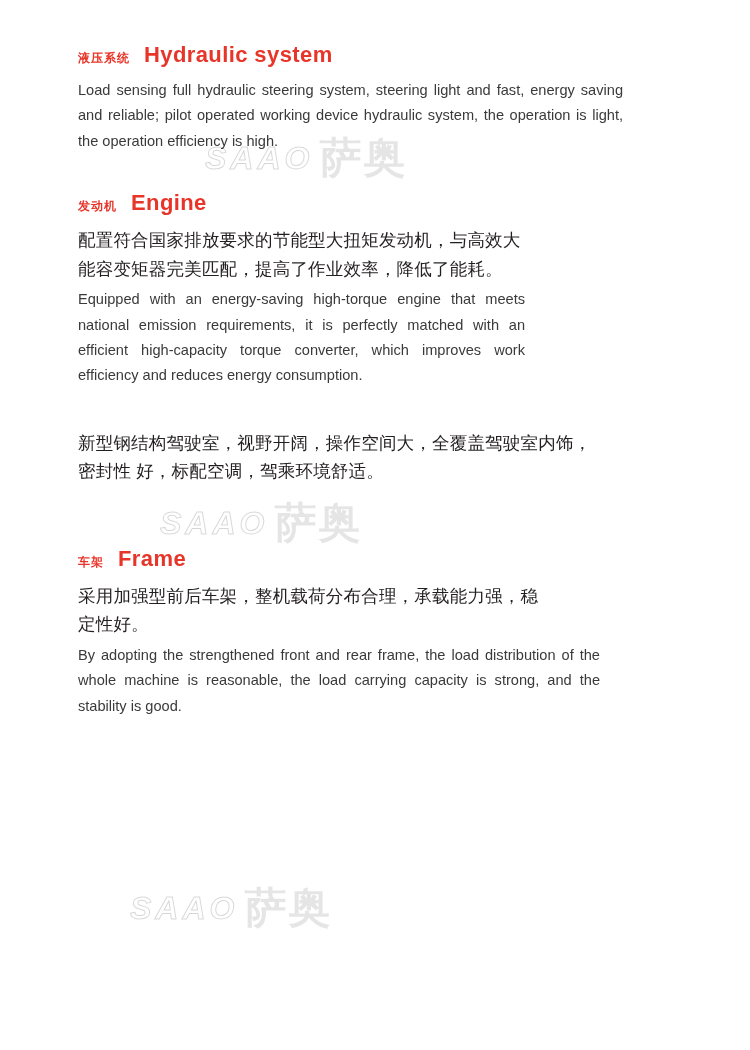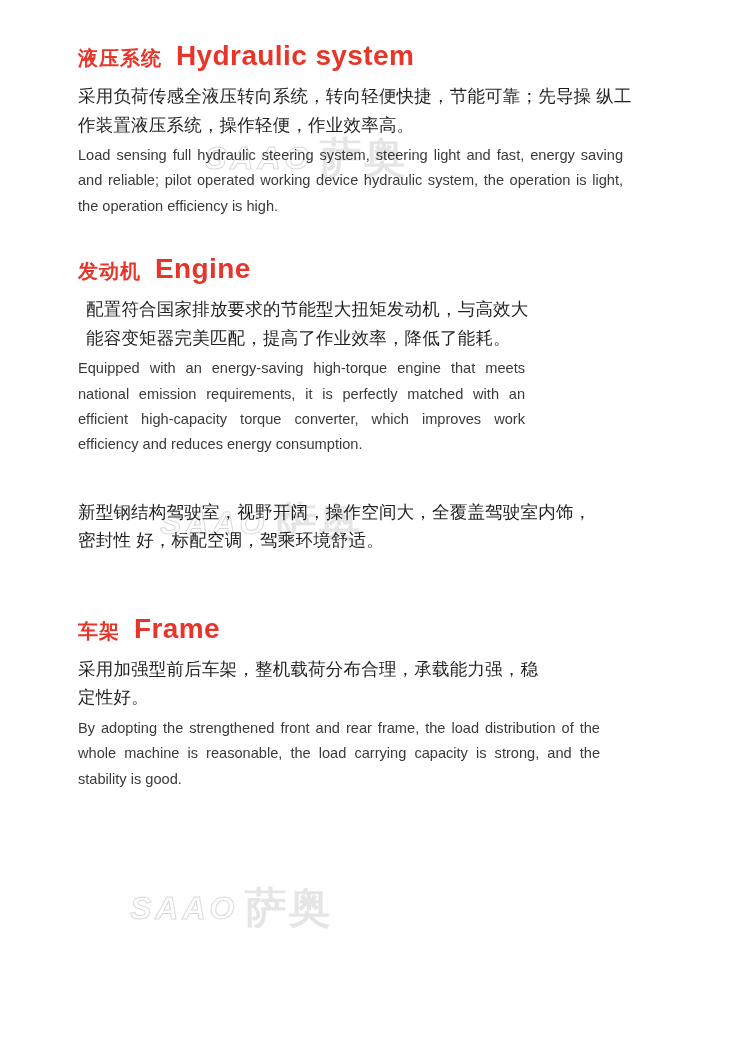--- a/index.html
+++ b/index.html
@@ -24,46 +24,46 @@
   .section {
     margin-bottom: 30px;
   }
   .section-heading {
     margin: 0 0 10px 0;
     color: #e8352a;
     font-weight: bold;
     white-space: nowrap;
   }
   .heading-cn {
-    font-size: 20px;
+    font-size: 12px;
     letter-spacing: 1px;
   }
   .heading-en {
-    font-size: 28px;
+    font-size: 22px;
     margin-left: 14px;
     letter-spacing: 0.4px;
   }
   .body-cn {
     font-size: 17.5px;
     line-height: 1.63;
     color: #231f20;
     margin: 0 0 2px 0;
     max-width: 560px;
     letter-spacing: 0.2px;
   }
   .body-en {
     font-size: 14.6px;
     line-height: 1.74;
     color: #3a3a3a;
     margin: 4px 0 0 0;
     max-width: 552px;
     text-align: justify;
   }
   .sec-hydraulic .body-en { max-width: 545px; }
-  .sec-engine .body-cn { max-width: 455px; margin-left: 8px; }
+  .sec-engine .body-cn { max-width: 455px; }
   .sec-engine .body-en { max-width: 447px; }
   .sec-cab .body-cn { max-width: 530px; }
   .sec-cab .body-en { max-width: 530px; }
   .sec-frame .body-cn { max-width: 470px; }
   .sec-frame .body-en { max-width: 522px; }
 
   .sec-hydraulic { margin-top: 14px; }
   .sec-engine { margin-top: 34px; }
   .sec-cab { margin-top: 40px; }
   .sec-frame { margin-top: 58px; }
@@ -102,21 +102,20 @@
 </style>
 </head>
 <body>
 
 <div class="page">
 
   <div class="section sec-hydraulic">
     <h2 class="section-heading">
       <span class="heading-cn">液压系统</span><span class="heading-en">Hydraulic system</span>
     </h2>
-    <p class="body-cn">采用负荷传感全液压转向系统，转向轻便快捷，节能可靠；先导操 纵工作装置液压系统，操作轻便，作业效率高。</p>
     <p class="body-en">Load sensing full hydraulic steering system, steering light and fast, energy saving and reliable; pilot operated working device hydraulic system, the operation is light, the operation efficiency is high.</p>
   </div>
 
   <div class="section sec-engine">
     <h2 class="section-heading">
       <span class="heading-cn">发动机</span><span class="heading-en">Engine</span>
     </h2>
     <p class="body-cn">配置符合国家排放要求的节能型大扭矩发动机，与高效大能容变矩器完美匹配，提高了作业效率，降低了能耗。</p>
     <p class="body-en">Equipped with an energy-saving high-torque engine that meets national emission requirements, it is perfectly matched with an efficient high-capacity torque converter, which improves work efficiency and reduces energy consumption.</p>
   </div>

